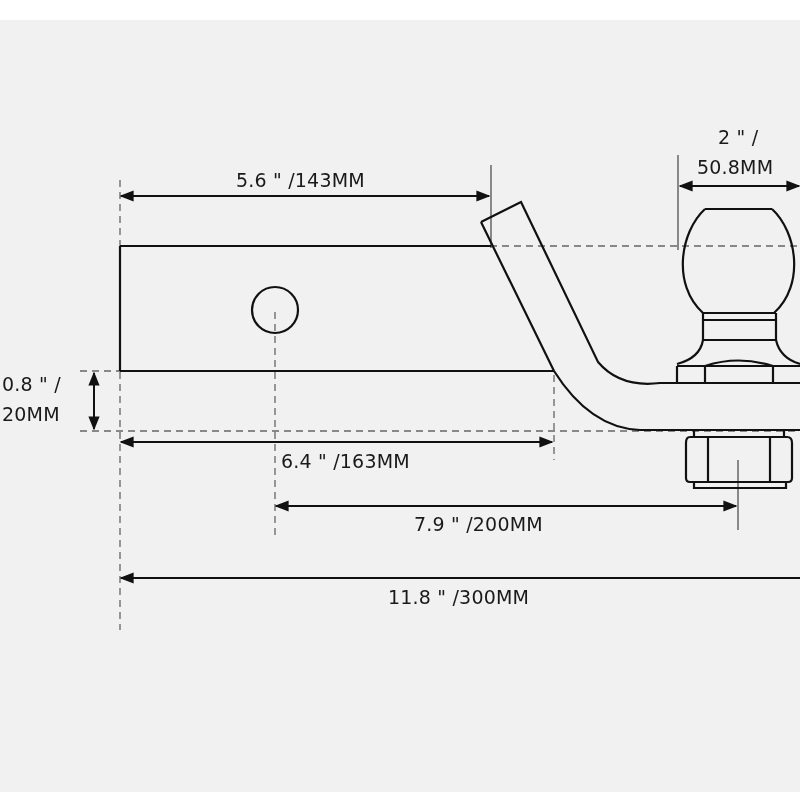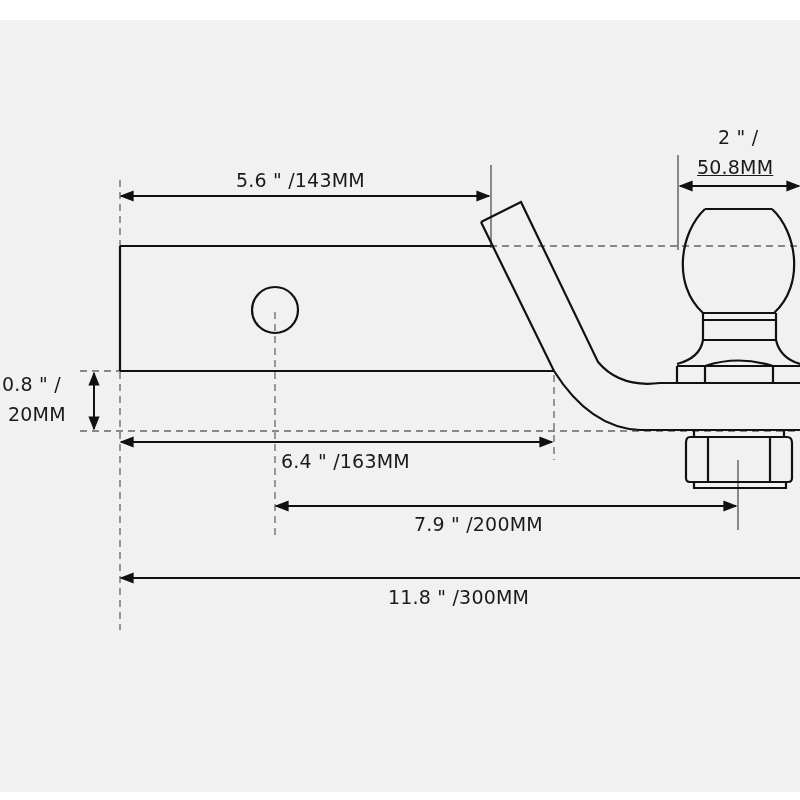--- a/index.html
+++ b/index.html
@@ -94,18 +94,18 @@
     <line x1="680" y1="186" x2="799" y2="186" marker-start="url(#arr)" marker-end="url(#arr)"></line>
     <line x1="94" y1="373" x2="94" y2="429" marker-start="url(#arr)" marker-end="url(#arr)"></line>
     <line x1="121" y1="442" x2="552" y2="442" marker-start="url(#arr)" marker-end="url(#arr)"></line>
     <line x1="276" y1="506" x2="736" y2="506" marker-start="url(#arr)" marker-end="url(#arr)"></line>
     <line x1="121" y1="578" x2="800" y2="578" marker-start="url(#arr)"></line>
   </g>
 </svg>
 
 <div class="lbl" style="left:236px; top:169px;">5.6 " /143MM</div>
 <div class="lbl" style="left:718px; top:126px;">2 " /</div>
-<div class="lbl" style="left:697px; top:156px;text-decoration:underline;">50.8MM</div>
+<div class="lbl" style="left:697px; top:156px;">50.8MM</div>
 <div class="lbl" style="left:2px; top:373px;">0.8 " /</div>
-<div class="lbl" style="left:8px; top:403px;">20MM</div>
+<div class="lbl" style="left:2px; top:403px;">20MM</div>
 <div class="lbl" style="left:281px; top:450px;">6.4 " /163MM</div>
 <div class="lbl" style="left:414px; top:513px;">7.9 " /200MM</div>
 <div class="lbl" style="left:388px; top:586px;">11.8 " /300MM</div>
 
 </body></html>

